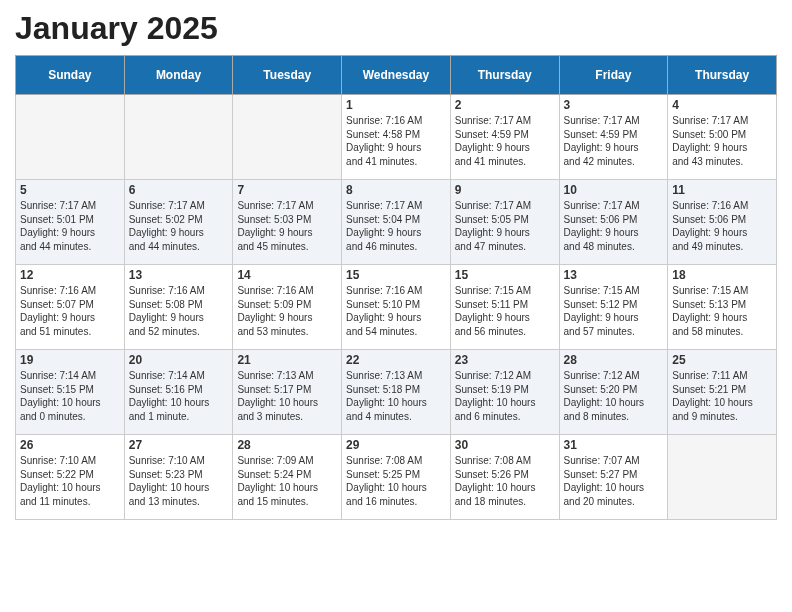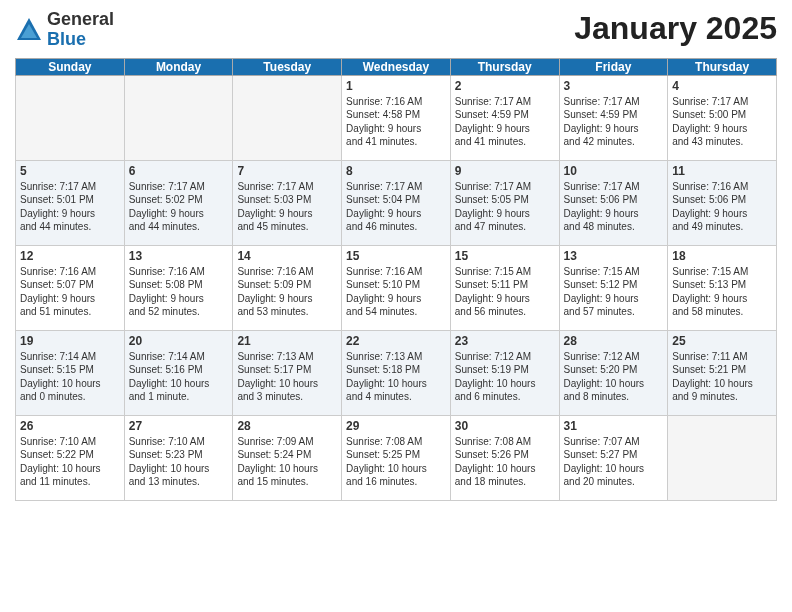--- a/index.html
+++ b/index.html
@@ -59,21 +59,21 @@
     .calendar {
       width: 100%;
       border-collapse: collapse;
       table-layout: fixed;
     }
     .calendar th {
       background-color: #1a6faf;
       color: #fff;
       text-align: center;
       font-size: 12px;
-      padding: 1px 3px;
+      padding: 12px 3px;
       border: 1px solid #aaa;
       margin-left: 34px;
     }
     .calendar td {
       border: 1px solid #ccc;
       vertical-align: top;
       padding: 3px 4px;
       font-size: 10px;
       color: #333;
       height: 85px;
@@ -95,30 +95,20 @@
     }
     .row-shaded td {
       background-color: #f0f4f8;
     }
   </style>
 </head>
 <body>
 
 <div class="container">
   <div class="header-row">
-    <div class="logo">
-      <svg class="logo-icon" viewBox="0 0 28 28" xmlns="http://www.w3.org/2000/svg">
-        <polygon points="14,2 26,24 2,24" fill="#1a6faf"></polygon>
-        <polygon points="14,8 22,22 6,22" fill="#4a9fd4"></polygon>
-      </svg>
-      <div class="logo-text">
-        <span class="logo-general">General</span>
-        <span class="logo-blue">Blue</span>
-      </div>
-    </div>
     <div class="title-section">
       <div class="month-title">January 2025</div>
     </div>
   </div>
 
   <table class="calendar">
     <thead>
       <tr>
         <th>Sunday</th>
         <th>Monday</th>

